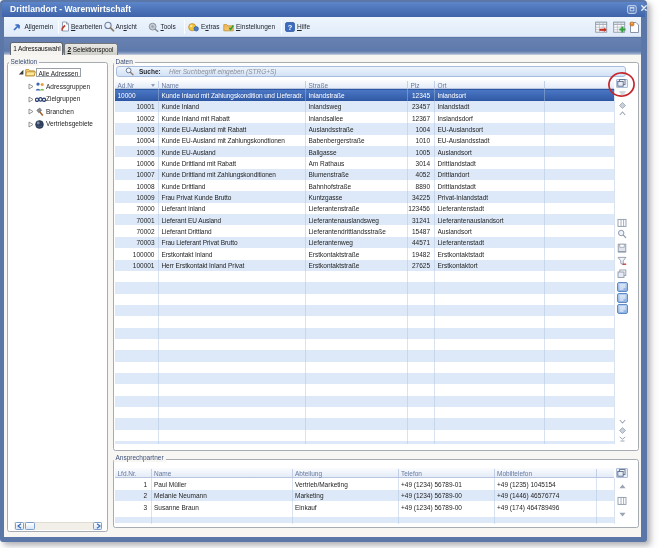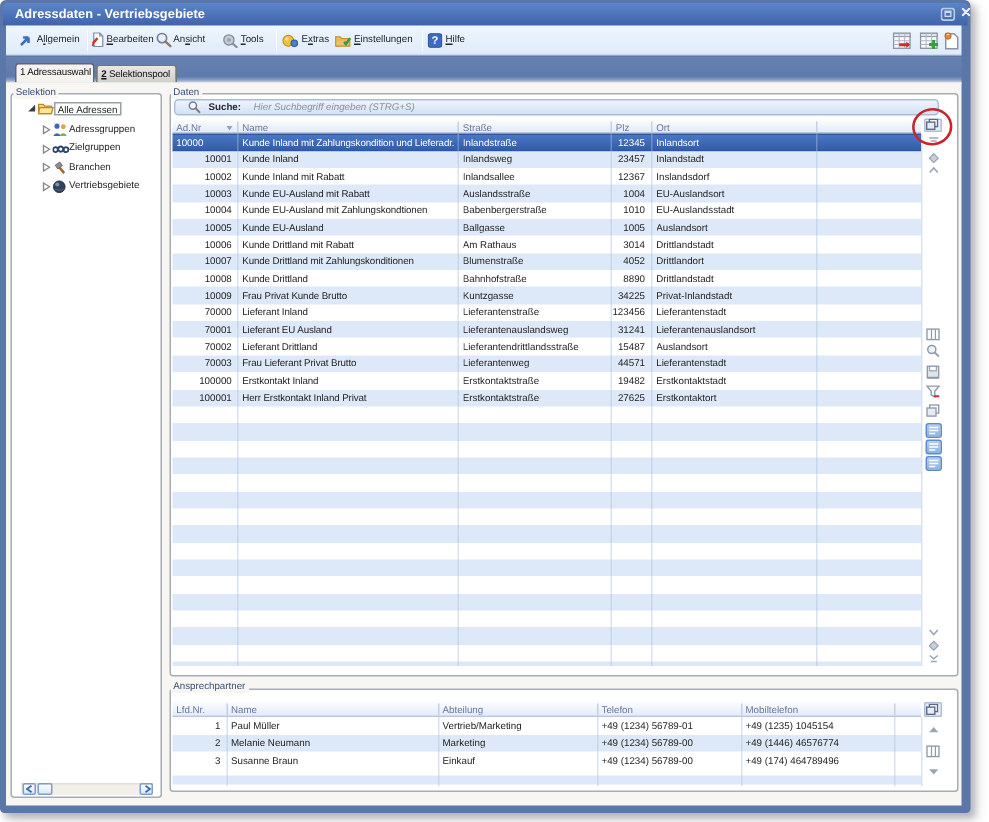--- a/index.html
+++ b/index.html
@@ -3,21 +3,21 @@
 *{margin:0;padding:0;box-sizing:border-box;}
 html,body{width:659px;height:548px;background:#fff;overflow:hidden;}
 body{position:relative;font-family:"Liberation Sans",sans-serif;font-size:6.5px;color:#1d1d1d;
  -webkit-font-smoothing:antialiased;}
 .a{position:absolute;}
 .lbl{color:#3a4e78;background:#f7f6f2;padding:0 2px;}
 svg{display:block;}
 </style></head><body>
 <div class="a" style="left:0;top:0;width:647px;height:542px;background:#5b77a8;border-radius:4px 4px 3px 3px;box-shadow:3px 3px 5px rgba(110,110,120,.42), 5px 5px 8px rgba(130,130,140,.2);"></div>
 <div class="a" style="left:2px;top:2px;width:643px;height:14.5px;border-radius:3px 3px 0 0;background:linear-gradient(#5d85c9,#4a71b6 60%,#3f63a8);"></div>
-<div class="a" style="left:10px;top:4px;width:300px;height:10px;font-size:8.5px;font-weight:bold;color:#fff;letter-spacing:.05px;">Adressdaten - Vertriebsgebiete</div>
+<div class="a" style="left:10px;top:4px;width:300px;height:10px;font-size:8.5px;font-weight:bold;color:#fff;letter-spacing:.05px;">Drittlandort - Warenwirtschaft</div>
 <svg class="a" style="left:627px;top:4.6px" width="10" height="9" viewBox="0 0 10 9">
     <rect x="0.6" y="0.6" width="8.6" height="7.8" rx="1.8" fill="none" stroke="#b9cce9" stroke-width="1.1"></rect>
     <rect x="3.1" y="2.5" width="3.8" height="3.4" fill="none" stroke="#cfdcf0" stroke-width=".9"></rect>
     <path d="M3.1 3.1 h3.8" stroke="#cfdcf0" stroke-width="1"></path>
   </svg>
 <svg class="a" style="left:640.5px;top:5.2px" width="6" height="6" viewBox="0 0 6 6">
     <path d="M.8 .8 L5.2 5.2 M5.2 .8 L.8 5.2" stroke="#eef3fa" stroke-width="1.3" stroke-linecap="round"></path>
   </svg>
 <div class="a" style="left:4px;top:16.5px;width:636.5px;height:20.5px;background:linear-gradient(#eef5fd,#e0ebfa);border-bottom:1px solid #cdd8ea;"></div>
 <div class="a" style="left:24.5px;top:22.6px;height:9px;color:#20242c;">A<u>l</u>lgemein</div>

